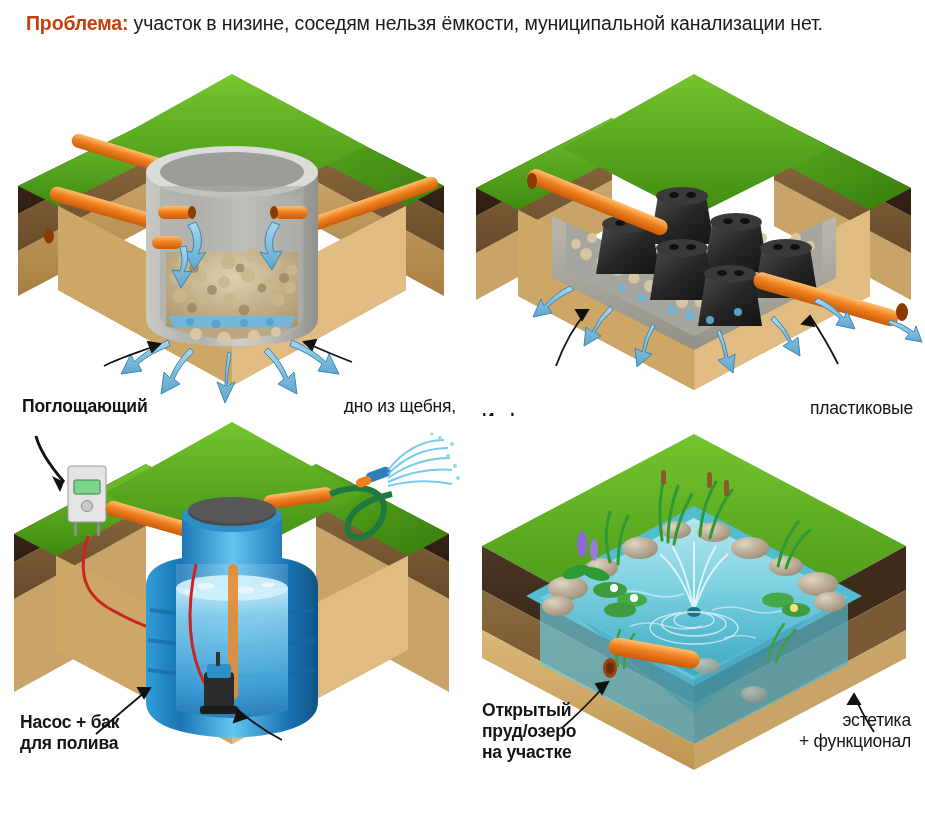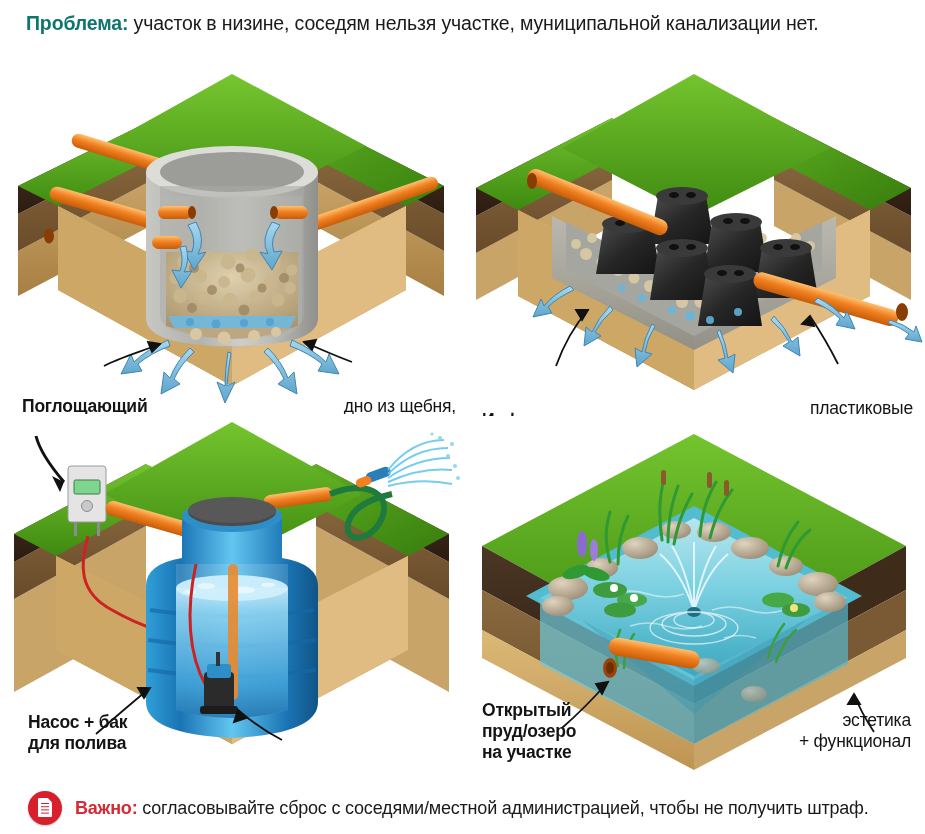--- a/index.html
+++ b/index.html
@@ -12,21 +12,21 @@
 
   
   .header-bar{
     position:absolute;left:0;top:0;width:925px;height:46px;
     display:flex;align-items:center;
   }
   .header-text{
     padding-left:26px;font-size:19.5px;color:#1a1a1a;letter-spacing:-0.15px;
     white-space:nowrap;
   }
-  .header-text .kw{color:#0f766e;font-weight:bold;}
+  .header-text .kw{color:#c2410c;font-weight:bold;}
 
   
   .footer-bar{
     position:absolute;left:0;top:782px;width:925px;height:52px;
     display:flex;align-items:center;
   }
   .doc-badge{
     margin-left:28px;width:34px;height:34px;border-radius:50%;
     background:#d8202c;position:relative;flex:none;
     box-shadow:0 1px 2px rgba(0,0,0,.25);
@@ -64,21 +64,21 @@
   .cap.r{text-align:right;}
   .cap.l{text-align:left;}
 </style>
 </head>
 <body>
 
 <div id="root">
 
   <div class="header-bar">
     <div class="header-text">
-      <span class="kw">Проблема:</span><span> участок в низине, соседям нельзя участке, муниципальной канализации нет.</span>
+      <span class="kw">Проблема:</span><span> участок в низине, соседям нельзя ёмкости, муниципальной канализации нет.</span>
     </div>
   </div>
 
   <div class="panel" id="p1">
     <svg class="scene" viewBox="0 0 462 368">
       <defs>
         <linearGradient id="grassG" x1="0" y1="0" x2="0" y2="1">
           <stop offset="0" stop-color="#76c62f"></stop>
             <stop offset="1" stop-color="#3f8c12"></stop>
         </linearGradient>
@@ -576,21 +576,21 @@
       </g>
 
       <g stroke="#111" stroke-width="1.8" fill="none">
         <path d="M150,274 C128,292 112,306 96,320"></path>
         <polygon points="150,274 138,274 144,284" fill="#111"></polygon>
         <path d="M238,296 C252,308 266,318 282,326"></path>
         <polygon points="238,296 234,308 246,304" fill="#111"></polygon>
       </g>
     </svg>
 
-    <div class="cap b l" style="left:20px;top:298px;margin-left:8px;">Насос + бак
+    <div class="cap b l" style="left:20px;top:298px;">Насос + бак
 для полива</div>
   </div>
 
   <div class="panel" id="p4">
     <svg class="scene" viewBox="0 0 463 368">
       <defs>
         <linearGradient id="g4grass" x1="0" y1="0" x2="0" y2="1">
           <stop offset="0" stop-color="#74c42e"></stop>
             <stop offset="1" stop-color="#3e8a11"></stop>
         </linearGradient>
@@ -748,22 +748,14 @@
     </svg>
 
     <div class="cap r" style="right:14px;top:296px;">эстетика
 + функционал</div>
     <div class="cap b l" style="left:20px;top:286px;">Открытый
 пруд/озеро
 на участке</div>
 
   </div>
 
-  <div class="footer-bar">
-    <div class="doc-badge">
-      <div class="page"></div>
-    </div>
-    <div class="footer-text">
-      <span class="kw">Важно:</span><span> согласовывайте сброс с соседями/местной администрацией, чтобы не получить штраф.</span>
-    </div>
-  </div>
 
 </div>
 
 </body></html>

